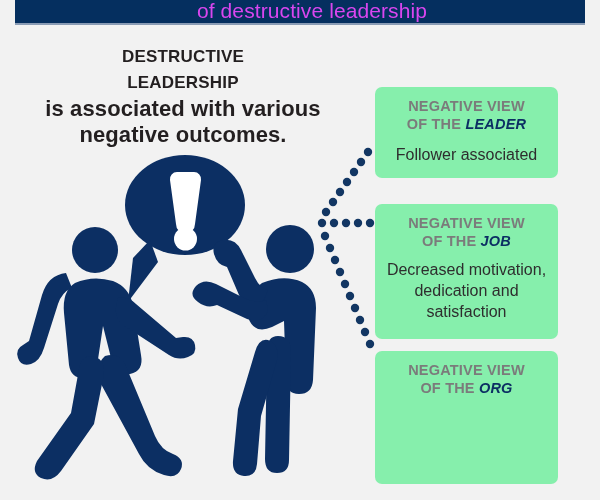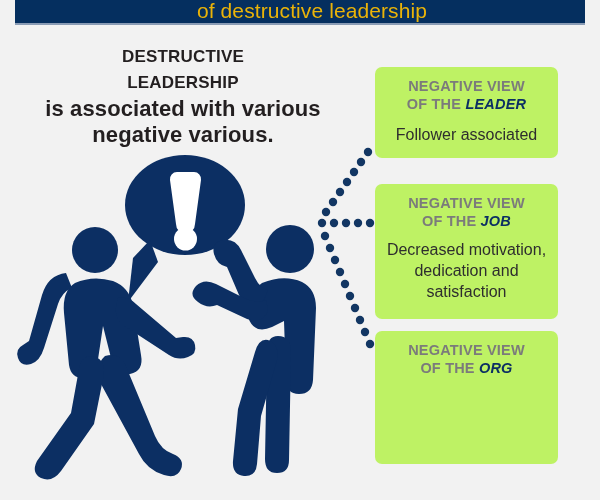--- a/index.html
+++ b/index.html
@@ -31,21 +31,21 @@
     height: 47px;
     background: #052f5f;
     border-bottom: 2px solid #8a9cb5;
     box-sizing: border-box;
     display: flex;
     align-items: flex-end;
     justify-content: center;
     padding-bottom: 1px;
   }
   .header-title {
-    color: #eab308;
+    color: #d946ef;
     font-size: 21px;
     line-height: 23px;
     letter-spacing: 0.1px;
     white-space: nowrap;
     margin-left: 24px;
   }
 
   
   .headline {
     position: absolute;
@@ -78,25 +78,26 @@
     width: 600px;
     height: 500px;
     pointer-events: none;
   }
 
   
   .callout {
     position: absolute;
     left: 375px;
     width: 183px;
-    background: #bef264;
+    background: #86efac;
     border-radius: 7px;
     box-sizing: border-box;
     padding: 10px 8px 11px 8px;
     text-align: center;
+    margin-top: 20px;
   }
   .callout.box1 { top: 67px;  height: 91px; }
   .callout.box2 { top: 184px; height: 135px; }
   .callout.box3 { top: 331px; height: 133px; }
 
   .callout .ctitle {
     color: #7b7b7b;
     font-size: 14.5px;
     font-weight: bold;
     line-height: 18px;
@@ -121,21 +122,21 @@
 <div id="stage">
 
   <div class="header-bar">
     <div class="header-title">of destructive leadership</div>
   </div>
 
   <div class="headline">
     <div class="l1">DESTRUCTIVE</div>
     <div class="l2">LEADERSHIP</div>
     <div class="l3">is associated with various</div>
-    <div class="l4">negative various.</div>
+    <div class="l4">negative outcomes.</div>
   </div>
 
   <svg class="artwork" viewBox="0 0 600 500">
 
     <g>
       <ellipse cx="185" cy="205" rx="60" ry="50" fill="#0c2f63"></ellipse>
       <path d="M150 240 L133 258 L128 302 L158 262 Z" fill="#0c2f63"></path>
       <path d="M177 172 h17 a7 7 0 0 1 7 8 l-6 44 a9 9 0 0 1 -19 0 l-6 -44 a7 7 0 0 1 7 -8 z" fill="#ffffff"></path>
       <circle cx="185.5" cy="239" r="11.5" fill="#ffffff"></circle>
     </g>

